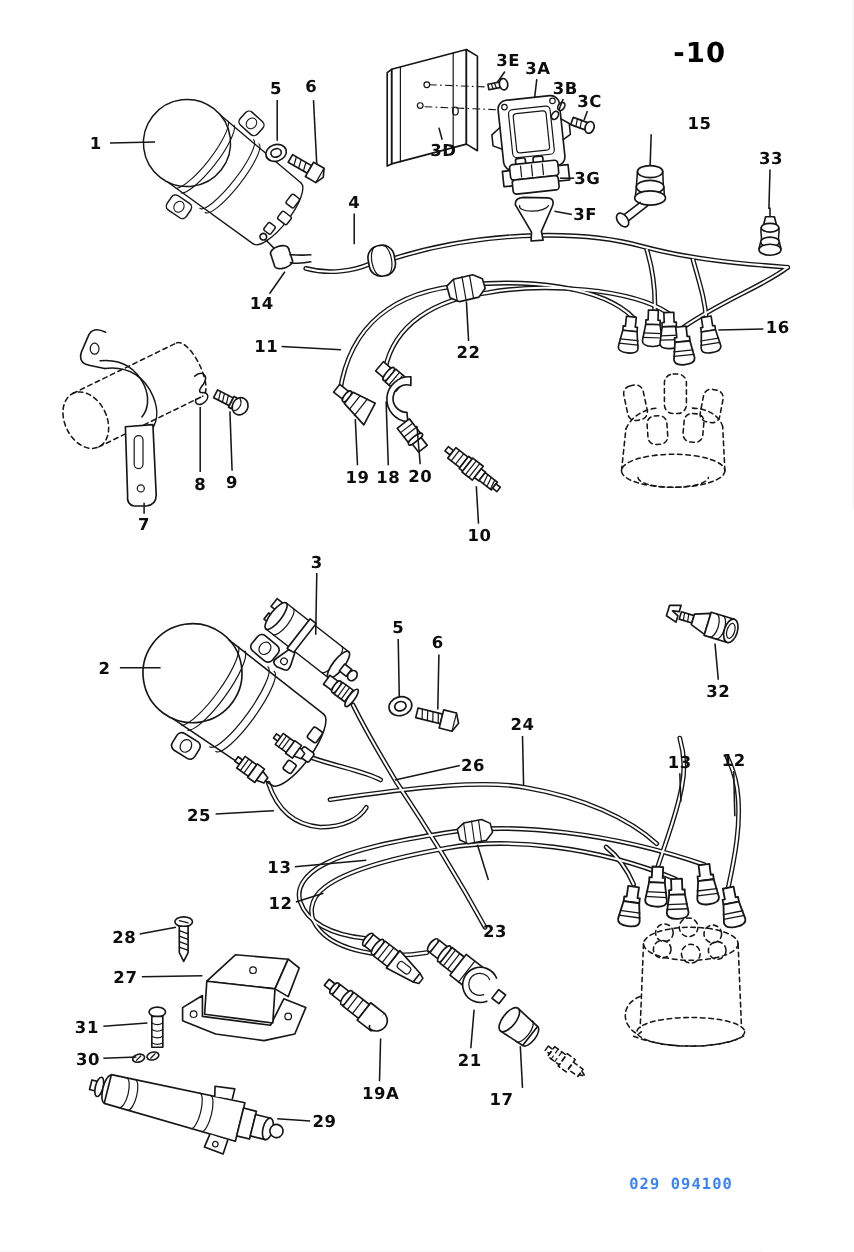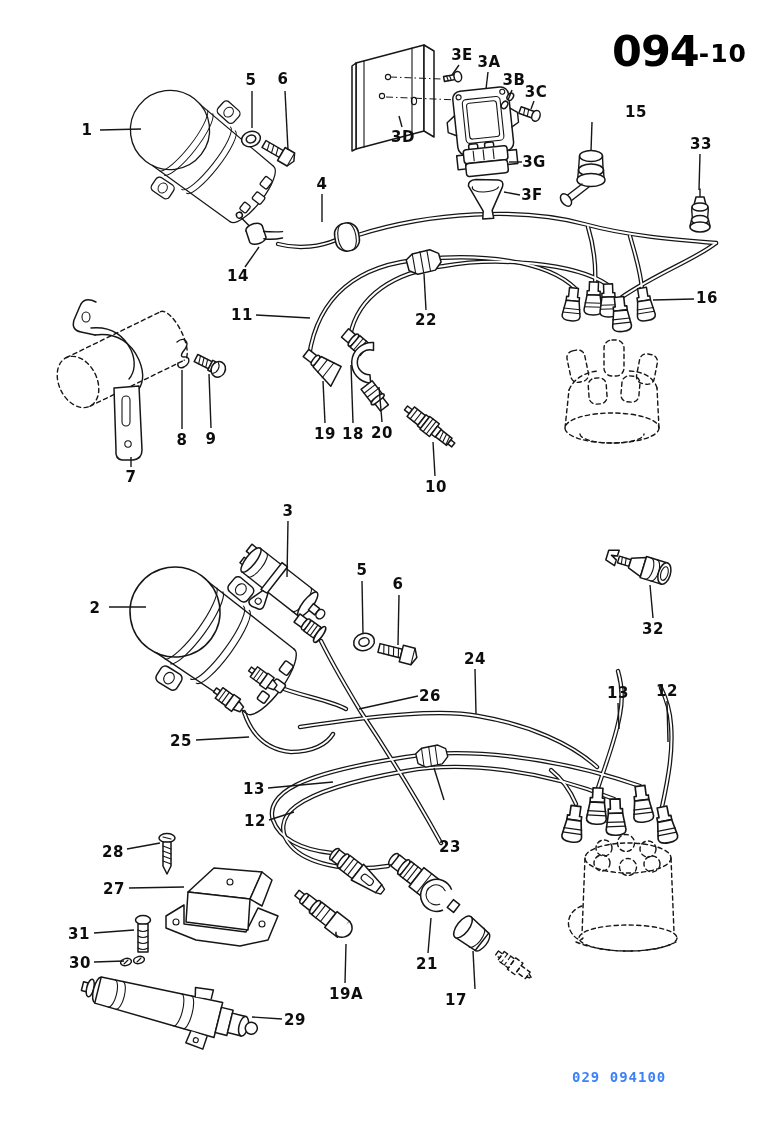--- a/index.html
+++ b/index.html
@@ -582,19 +582,18 @@
       <div class="callout" style="left: 114px; top: 889px;">27</div>
       <div class="callout" style="left: 79px; top: 934px;">31</div>
       <div class="callout" style="left: 80px; top: 963px;">30</div>
       <div class="callout" style="left: 295px; top: 1020px;">29</div>
       <div class="callout" style="left: 346px; top: 994px;">19A</div>
       <div class="callout" style="left: 427px; top: 964px;">21</div>
       <div class="callout" style="left: 456px; top: 1000px;">17</div>
     </div>
 
 <div class="page-code">
-  <span class="code-main">094</span>
       <span class="code-suffix">-10</span>
 </div>
 
 <div class="footer-code">029 094100</div>
 
 </div>
 
 </body></html>

